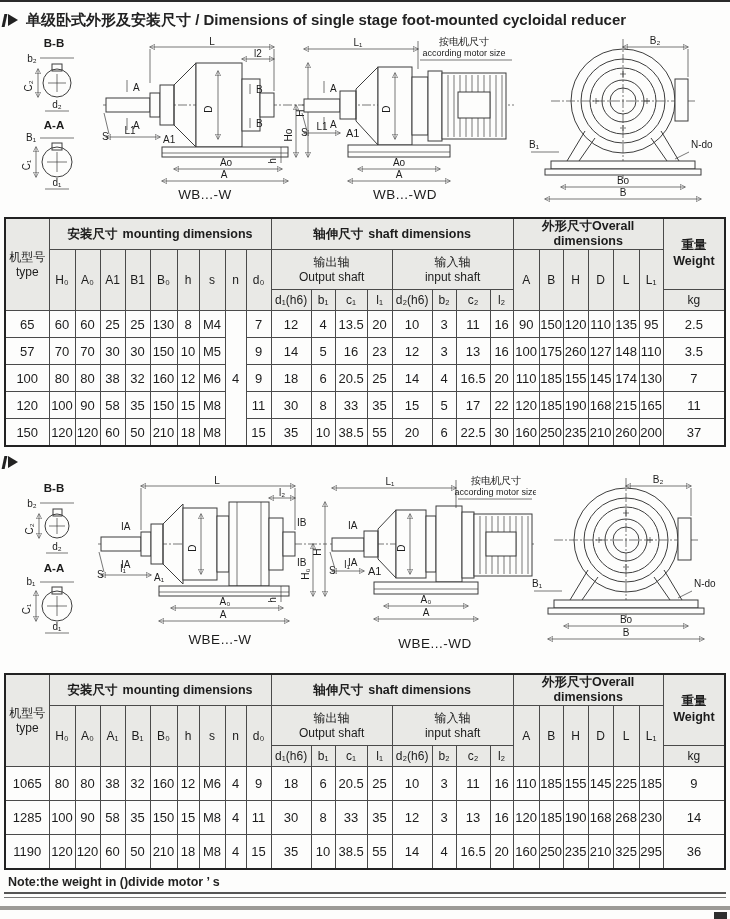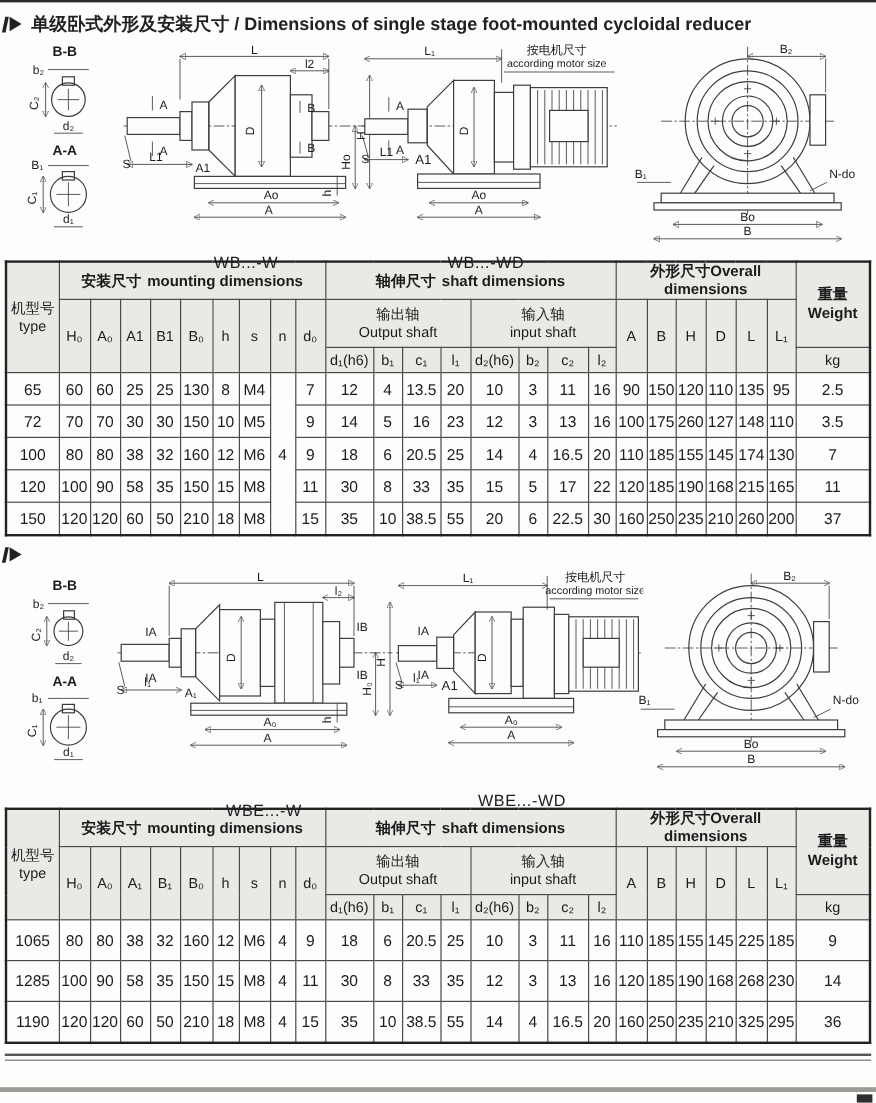--- a/index.html
+++ b/index.html
@@ -18,21 +18,21 @@
   .drawings{position:relative;margin-top:1px;}
   .drawings.d1{height:176px;}
   .drawings.d2{height:193px;}
   .drawings svg{position:absolute;}
   svg line,svg path,svg rect,svg circle,svg polygon,svg polyline{stroke:#3d3d3d;stroke-width:1;fill:none;}
   svg rect.solid{fill:#fdfdfc;}
   svg text{fill:#1c1c1c;font-size:10px;font-family:"Liberation Sans","DejaVu Sans",sans-serif;stroke:none;}
   svg text.ttl{font-size:11.5px;font-weight:bold;}
   .cl{stroke-dasharray:9 2 2 2;}
   .thin{stroke-width:.7;}
-  .cap{position:absolute;text-align:center;font-size:13.5px;color:#1c1c1c;letter-spacing:.5px;margin-top:24px;}
+  .cap{position:absolute;text-align:center;font-size:13.5px;color:#1c1c1c;letter-spacing:.5px;}
 
   table{border-collapse:collapse;table-layout:fixed;width:722px;margin:8px 4px 0 4px;
     border:2px solid #222;}
   th,td{border:1px solid #4a4a4a;text-align:center;vertical-align:middle;padding:0;overflow:hidden;}
   thead th{background:#e9e9e6;font-weight:normal;font-size:12px;line-height:1.2;}
   thead .grp{font-weight:bold;font-size:12.5px;}
   thead .grp .en{font-weight:bold;margin-left:5px;}
   thead .grp .en.tight{margin-left:0;}
   tr.h1{height:22px;} tr.h2{height:40px;} tr.h3{height:21px;}
   .two-line div{line-height:1.25;}
@@ -311,21 +311,21 @@
         <td>16</td>
         <td>90</td>
         <td>150</td>
         <td>120</td>
         <td>110</td>
         <td>135</td>
         <td>95</td>
         <td>2.5</td>
       </tr>
       <tr>
-        <td>72</td>
+        <td>57</td>
         <td>70</td>
         <td>70</td>
         <td>30</td>
         <td>30</td>
         <td>150</td>
         <td>10</td>
         <td>M5</td>
         <td>9</td>
         <td>14</td>
         <td>5</td>
@@ -492,21 +492,21 @@
     <text x="226" y="78" transform="rotate(-90 226 78)" text-anchor="middle">H</text>
     <line x1="218" y1="70" x2="218" y2="122" marker-start="url(#arw)" marker-end="url(#arw)" class="thin"></line>
     <text x="214" y="100" transform="rotate(-90 214 100)" text-anchor="middle">H₀</text>
     <line x1="186" y1="112" x2="186" y2="128" class="thin"></line>
     <text x="181" y="126" transform="rotate(-90 181 126)" text-anchor="middle">h</text>
     <line x1="76" y1="134" x2="188" y2="134" marker-start="url(#arw)" marker-end="url(#arw)" class="thin"></line>
     <text x="130" y="131" text-anchor="middle">A₀</text>
     <line x1="64" y1="147" x2="194" y2="147" marker-start="url(#arw)" marker-end="url(#arw)" class="thin"></line>
     <text x="128" y="144" text-anchor="middle">A</text>
   </svg>
-  <div class="cap" style="left:150px;top:172px;width:140px">WBE...-W</div>
+  <div class="cap" style="left:150px;top:160px;width:140px">WBE...-W</div>
 
   <svg width="208" height="154" style="left:328px;top:2px">
     <line x1="2" y1="70" x2="206" y2="70" class="cl thin"></line>
     <rect x="4" y="64" width="32" height="13" class="solid"></rect>
     <rect x="36" y="57" width="14" height="26" class="solid"></rect>
     <polygon points="50,55 68,36 68,104 50,85" class="solid"></polygon>
     <rect x="68" y="36" width="30" height="68" class="solid"></rect>
     <rect x="98" y="42" width="10" height="56" class="solid"></rect>
     <rect x="108" y="32" width="26" height="76" class="solid"></rect>
     <rect x="134" y="38" width="12" height="66" class="solid"></rect>
@@ -732,16 +732,17 @@
         <td>235</td>
         <td>210</td>
         <td>325</td>
         <td>295</td>
         <td>36</td>
       </tr>
     </tbody>
 </table>
 
 <div class="note-row">
+  <span>Note:the weight in ()divide motor ’ s</span>
 </div>
 <div class="double-rule"></div>
 <div class="footer-bar"></div>
 <div class="corner-mark"></div>
 
 </body></html>

